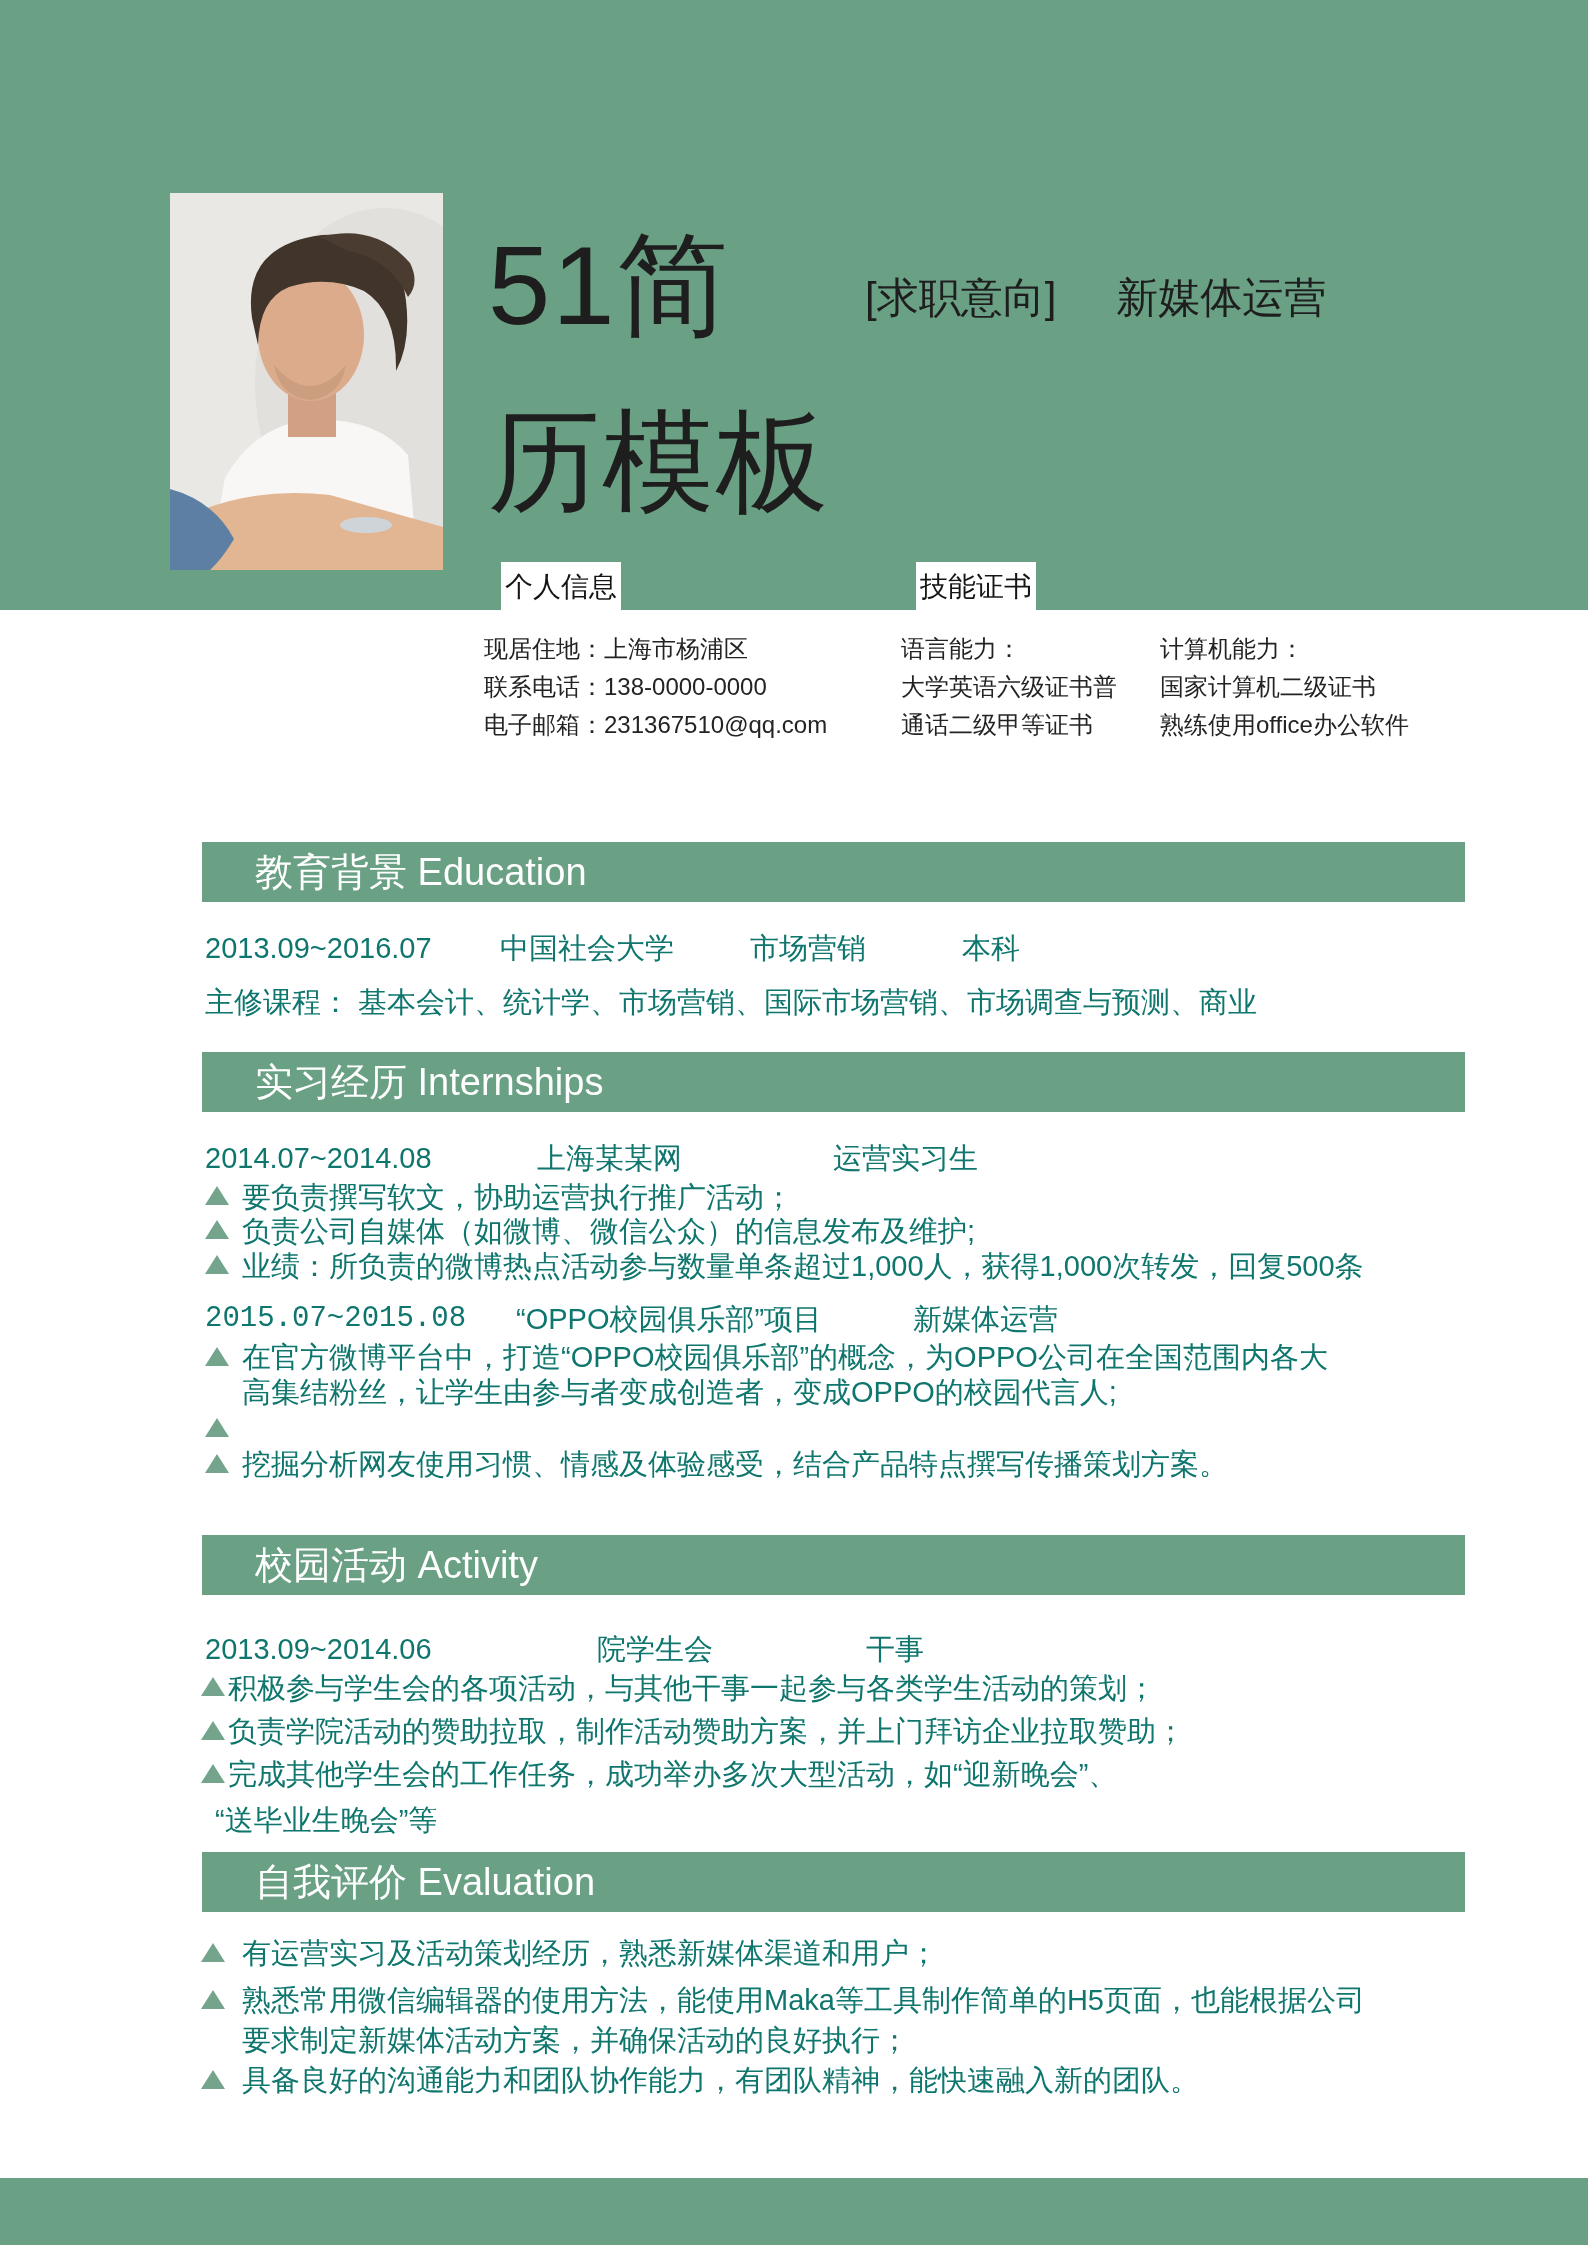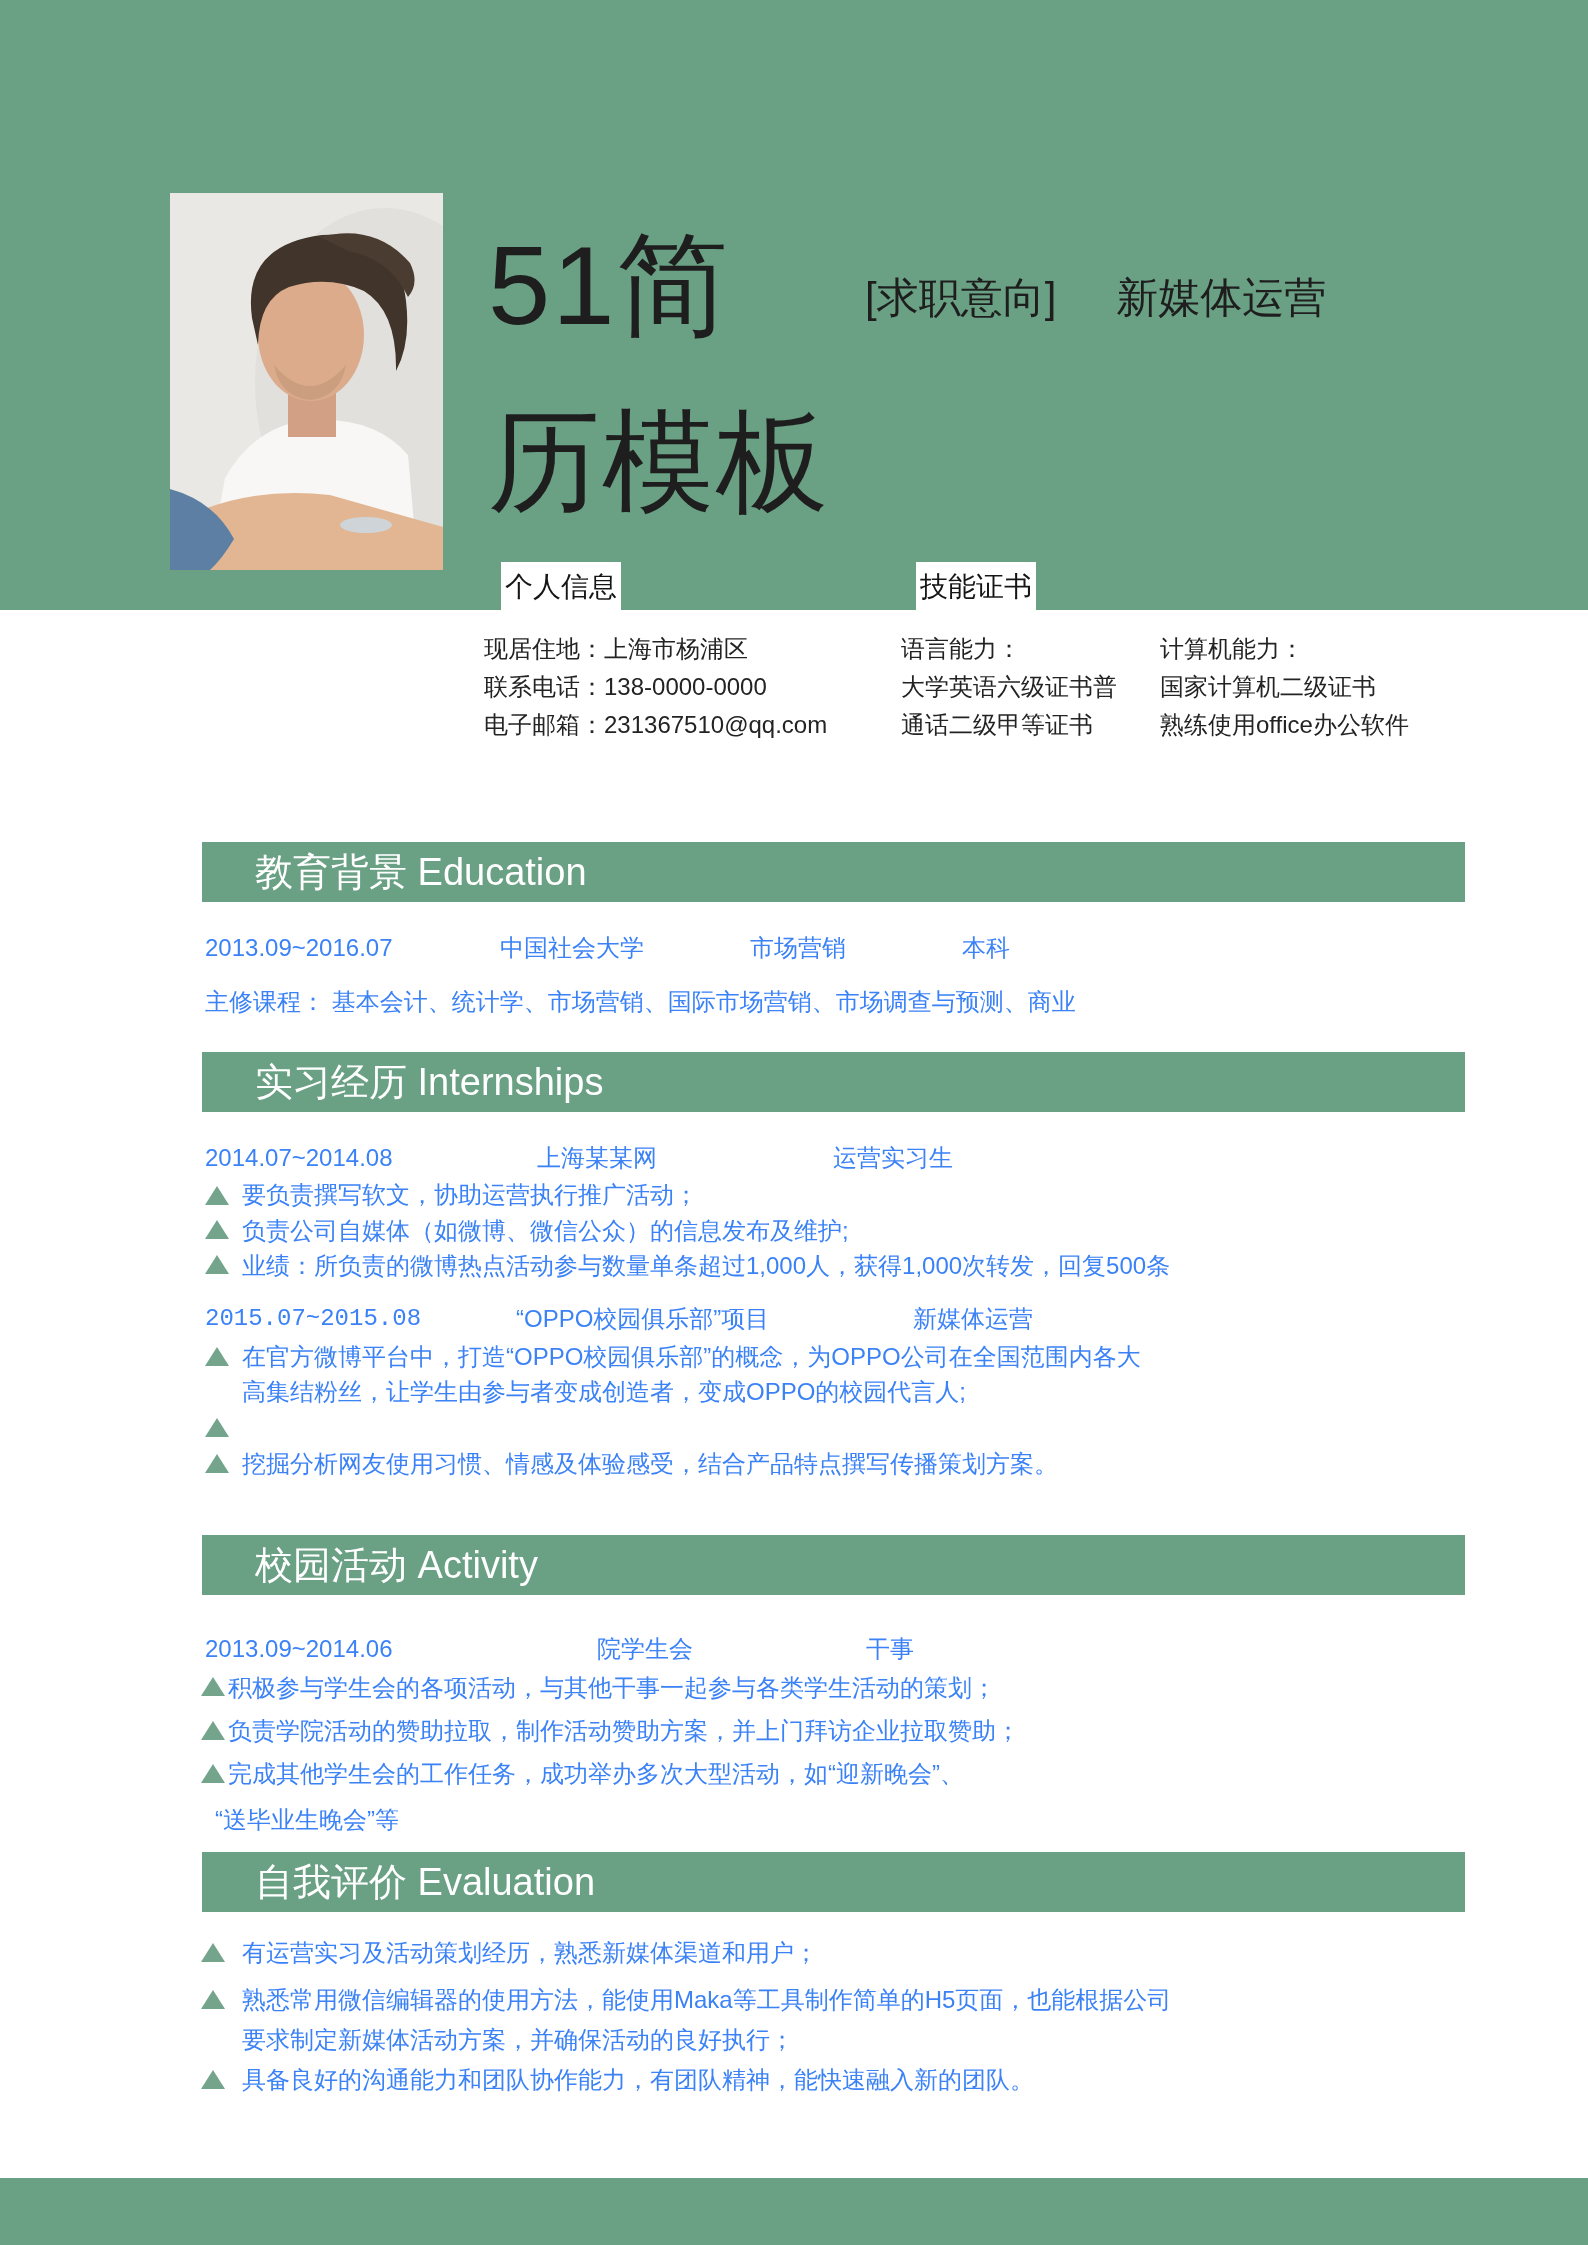--- a/index.html
+++ b/index.html
@@ -33,21 +33,21 @@
     font-size:28px;line-height:50px;padding:0 4px;white-space:nowrap;
   }
   .tab-personal{left:501px;}
   .tab-skills{left:916px;}
   .info-line{position:absolute;font-size:24px;line-height:30px;white-space:nowrap;color:#232323;}
   .section-bar{
     position:absolute;left:202px;width:1263px;height:60px;background:var(--green);
     color:var(--bar-text);font-size:38px;display:flex;align-items:center;
     padding-left:53px;box-sizing:border-box;white-space:nowrap;
   }
-  .body-line{position:absolute;font-size:24px;line-height:34px;white-space:nowrap;color:#3b82f6;}
+  .body-line{position:absolute;font-size:29px;line-height:34px;white-space:nowrap;color:#0f766e;}
   .tri{
     position:absolute;width:0;height:0;
     border-left:12px solid transparent;border-right:12px solid transparent;
     border-bottom:19px solid var(--tri);
   }
 </style>
 </head>
 <body>
 
 <div class="page">
@@ -100,21 +100,21 @@
     </div>
     <span class="tri" style="left: 205px; top: 1186px;"></span>
     <span class="tri" style="left: 205px; top: 1220px;"></span>
     <span class="tri" style="left: 205px; top: 1255px;"></span>
     <span class="tri" style="left: 205px; top: 1347px;"></span>
     <span class="tri" style="left: 205px; top: 1418px;"></span>
     <span class="tri" style="left: 205px; top: 1454px;"></span>
     <div class="body-line" style="left: 205px; top: 1141px;">2014.07~2014.08</div>
     <div class="body-line" style="left: 537px; top: 1141px;">上海某某网</div>
     <div class="body-line" style="left: 833px; top: 1141px;">运营实习生</div>
-    <div class="body-line" style="left: 242px; top: 1180px; font-family: Liberation Mono, monospace;">要负责撰写软文，协助运营执行推广活动；</div>
+    <div class="body-line" style="left: 242px; top: 1180px;">要负责撰写软文，协助运营执行推广活动；</div>
     <div class="body-line" style="left: 242px; top: 1214px;">负责公司自媒体（如微博、微信公众）的信息发布及维护;</div>
     <div class="body-line" style="left: 242px; top: 1249px;">业绩：所负责的微博热点活动参与数量单条超过1,000人，获得1,000次转发，回复500条</div>
     <div class="body-line" style="left: 205px; top: 1302px; font-family: Liberation Mono, monospace;">2015.07~2015.08</div>
     <div class="body-line" style="left: 516px; top: 1302px;">“OPPO校园俱乐部”项目</div>
     <div class="body-line" style="left: 913px; top: 1302px;">新媒体运营</div>
     <div class="body-line" style="left: 242px; top: 1340px;">在官方微博平台中，打造“OPPO校园俱乐部”的概念，为OPPO公司在全国范围内各大</div>
     <div class="body-line" style="left: 242px; top: 1375px;">高集结粉丝，让学生由参与者变成创造者，变成OPPO的校园代言人;</div>
     <div class="body-line" style="left: 242px; top: 1447px;">挖掘分析网友使用习惯、情感及体验感受，结合产品特点撰写传播策划方案。</div>
     <div class="section-bar" style="top: 1535px;">
       <span>校园活动 Activity</span>

